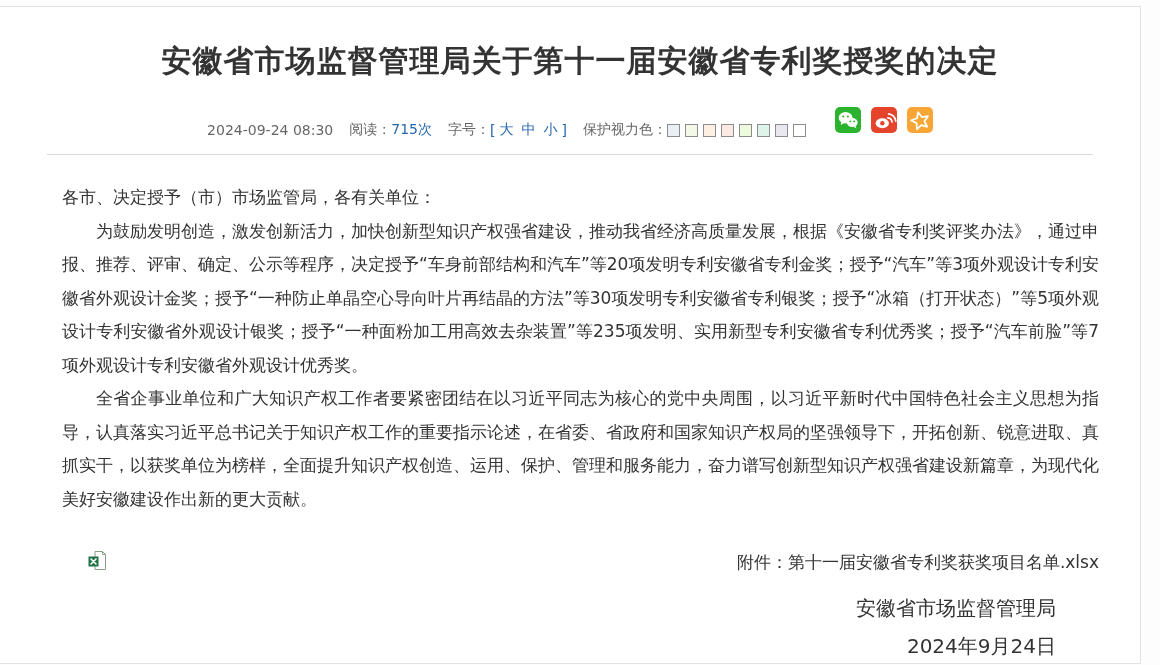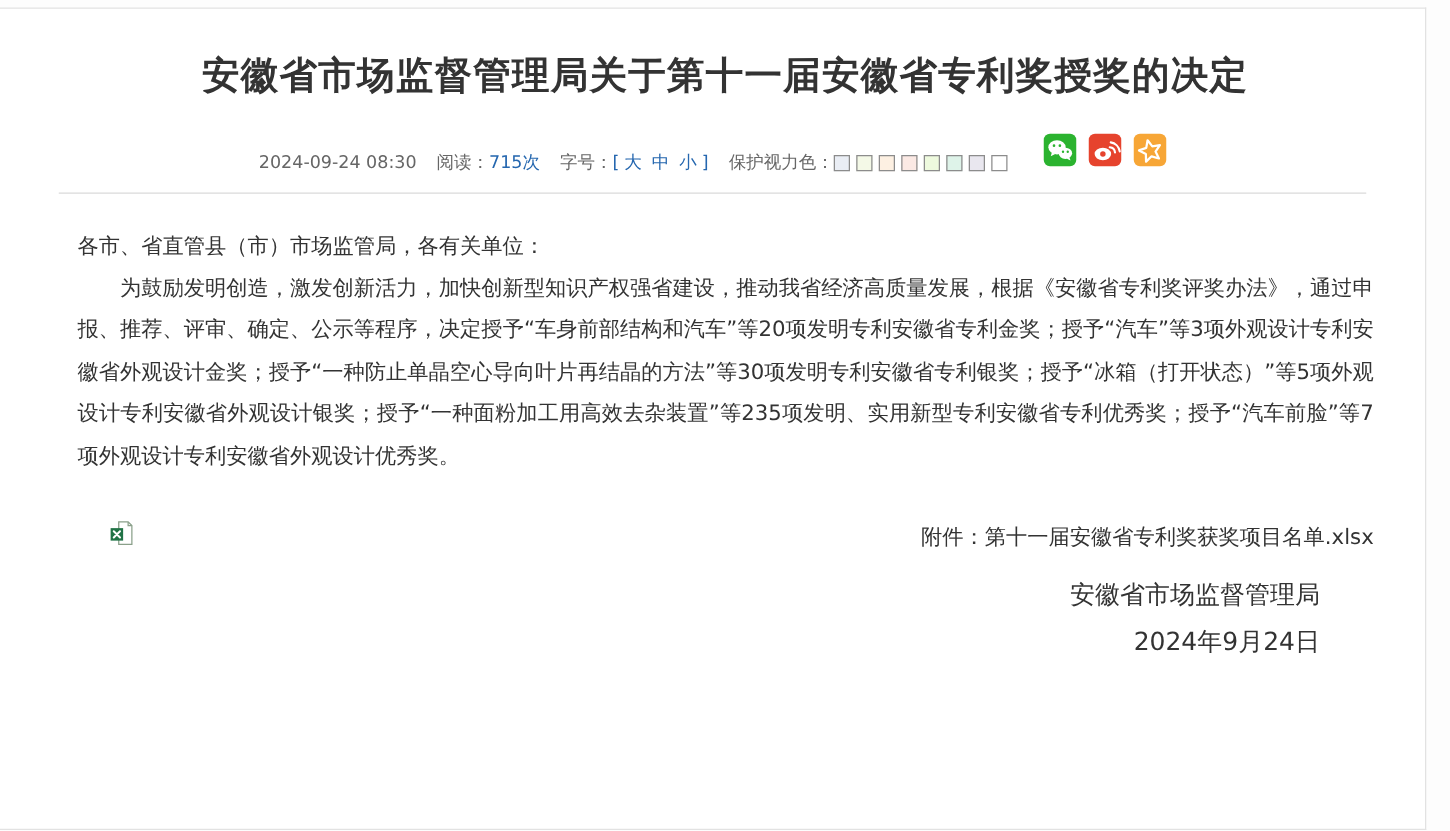--- a/index.html
+++ b/index.html
@@ -156,22 +156,23 @@
             <polygon points="13,5 15.5,10.6 21.6,11.2 17,15.3 18.3,21.3 13,18.2 7.7,21.3 9,15.3 4.4,11.2 10.5,10.6" fill="none" stroke="#fff" stroke-width="1.8" stroke-linejoin="round" transform="rotate(-14 13 13)"></polygon>
           </svg>
         </span>
       </span>
     </span>
   </div>
 
   <div class="divider"></div>
 
   <div class="article-body">
-    <p>各市、省直管县（市）市场监管局，各有关单位：</p>
+    <p>各市、决定授予（市）市场监管局，各有关单位：</p>
     <p class="indent">为鼓励发明创造，激发创新活力，加快创新型知识产权强省建设，推动我省经济高质量发展，根据《安徽省专利奖评奖办法》，通过申报、推荐、评审、确定、公示等程序，决定授予“车身前部结构和汽车”等20项发明专利安徽省专利金奖；授予“汽车”等3项外观设计专利安徽省外观设计金奖；授予“一种防止单晶空心导向叶片再结晶的方法”等30项发明专利安徽省专利银奖；授予“冰箱（打开状态）”等5项外观设计专利安徽省外观设计银奖；授予“一种面粉加工用高效去杂装置”等235项发明、实用新型专利安徽省专利优秀奖；授予“汽车前脸”等7项外观设计专利安徽省外观设计优秀奖。</p>
+    <p class="indent">全省企事业单位和广大知识产权工作者要紧密团结在以习近平同志为核心的党中央周围，以习近平新时代中国特色社会主义思想为指导，认真落实习近平总书记关于知识产权工作的重要指示论述，在省委、省政府和国家知识产权局的坚强领导下，开拓创新、锐意进取、真抓实干，以获奖单位为榜样，全面提升知识产权创造、运用、保护、管理和服务能力，奋力谱写创新型知识产权强省建设新篇章，为现代化美好安徽建设作出新的更大贡献。</p>
   </div>
 
   <div class="attachment-row">
     <span class="xlsx-icon">
       <svg width="19" height="21" viewBox="0 0 19 21">
         <path d="M7 1.5 h7.5 l3 3 V19.5 H7 Z" fill="#fff" stroke="#8aa08a" stroke-width="1"></path>
         <path d="M14.5 1.5 v3 h3" fill="none" stroke="#8aa08a" stroke-width="1"></path>
         <rect x="0.5" y="6.5" width="10" height="10" fill="#217346"></rect>
         <path d="M3 9 l5 5 M8 9 l-5 5" stroke="#fff" stroke-width="1.6" stroke-linecap="round"></path>
       </svg>

